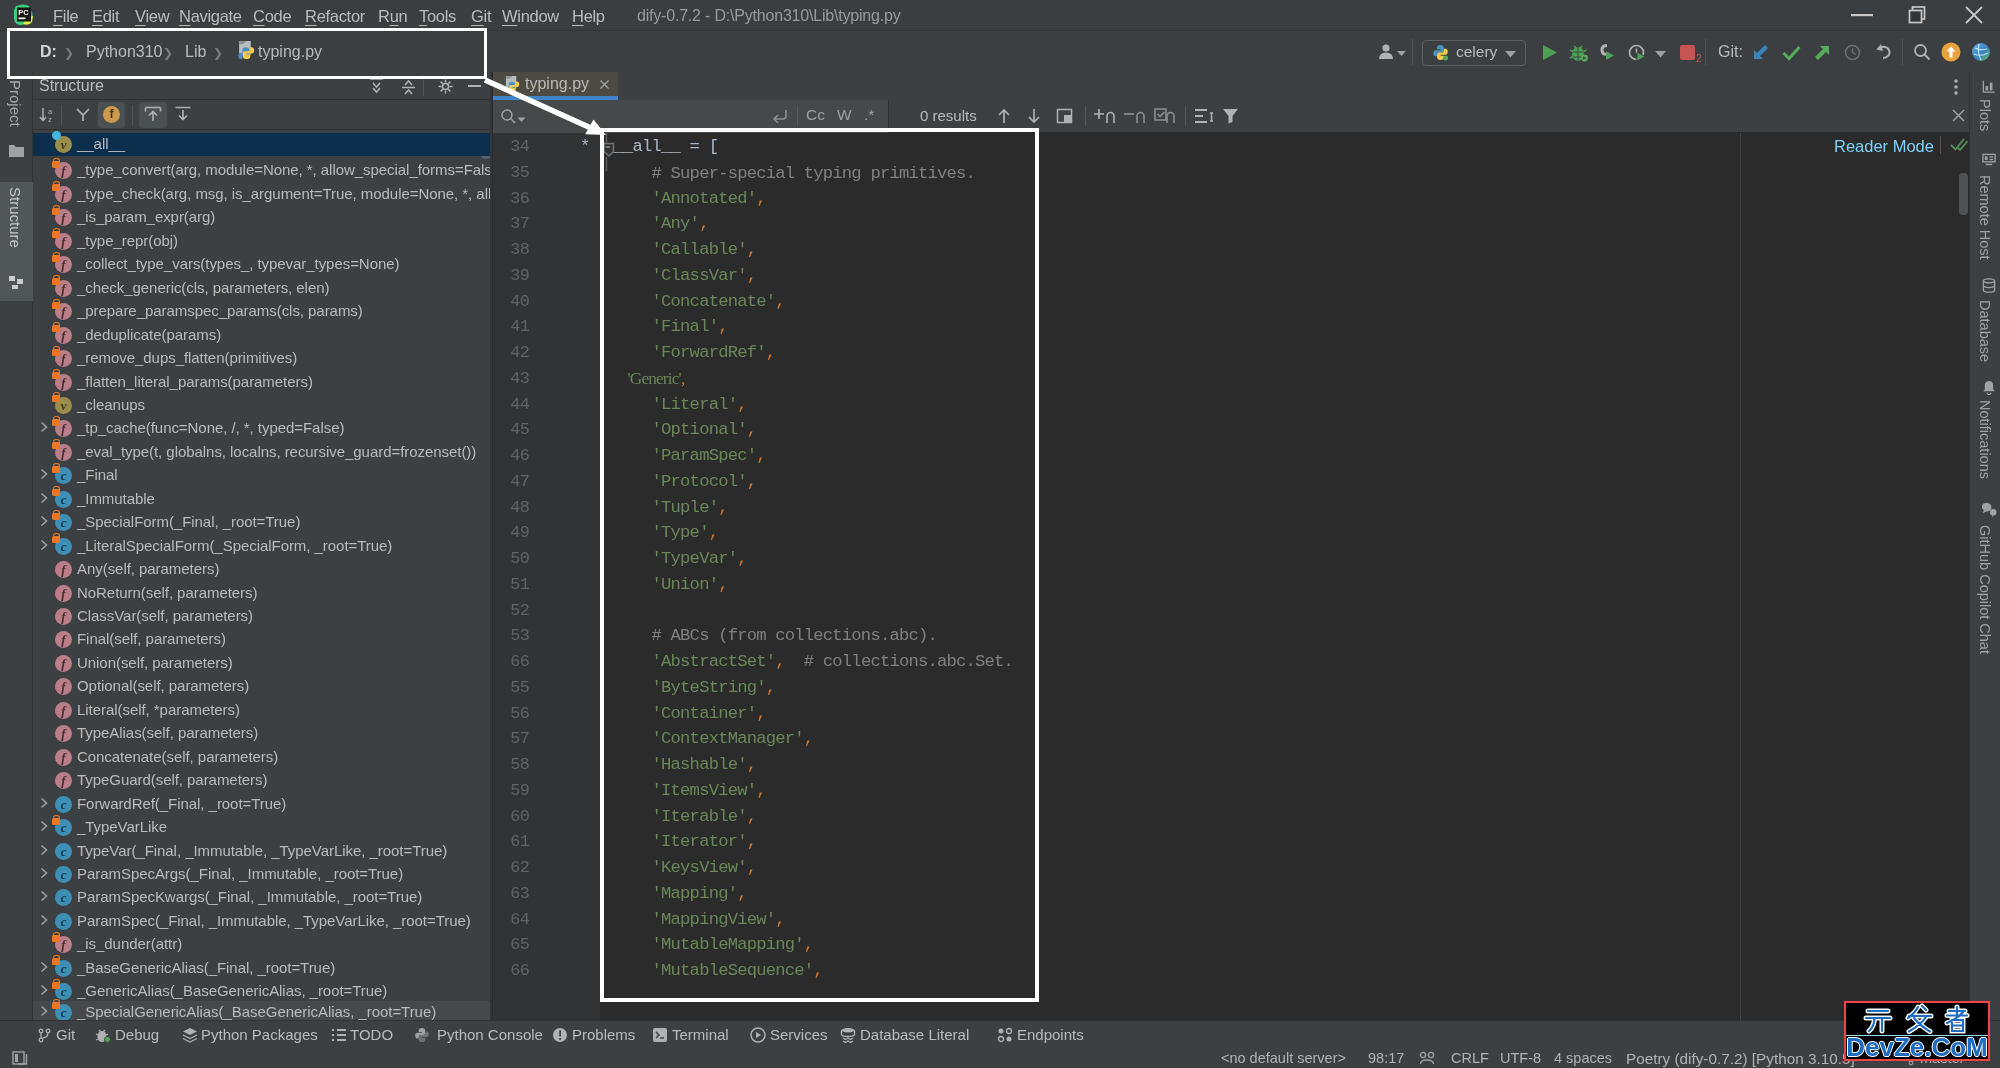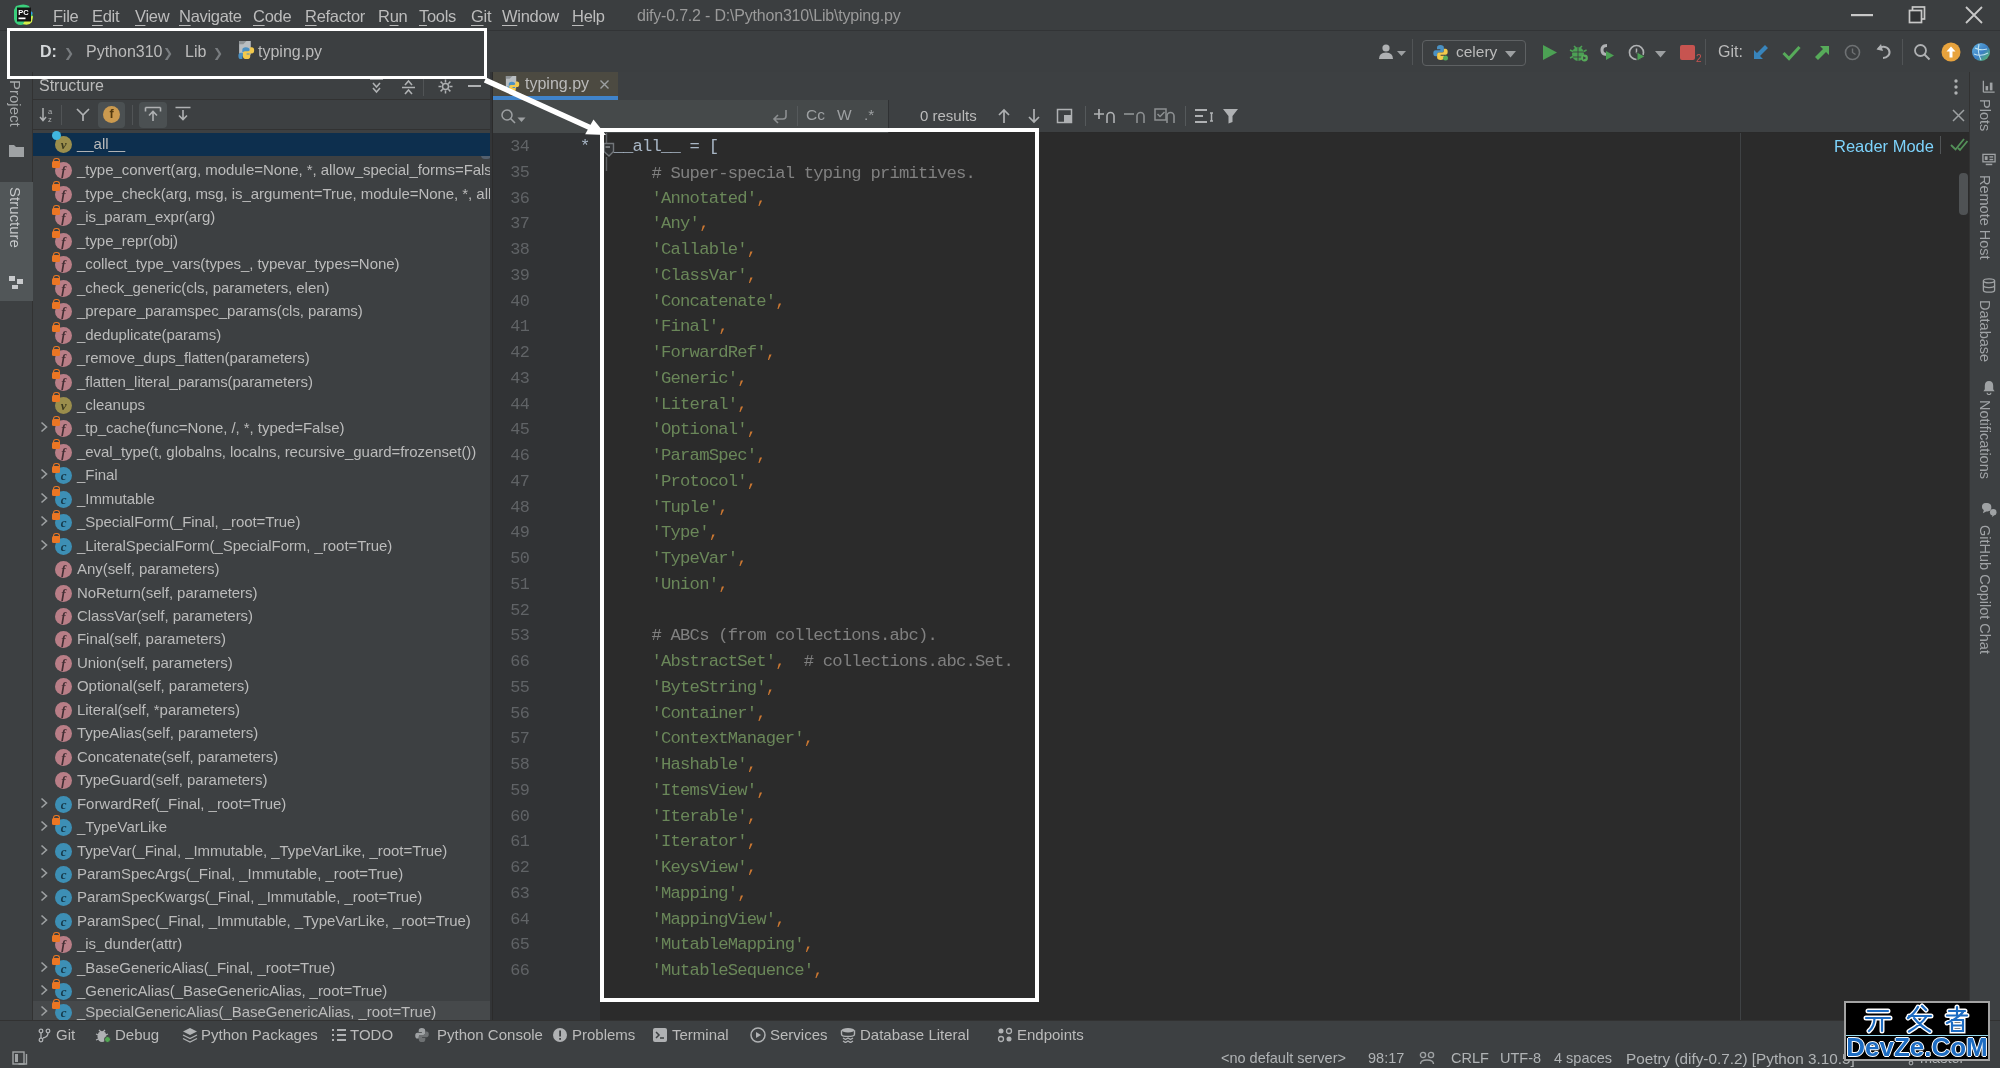--- a/index.html
+++ b/index.html
@@ -54,21 +54,21 @@
 #rightbar { position:absolute; left:1969px; top:72px; width:31px; height:948px; background:#3d4042; border-left:1px solid #323232; }
 .rlabel { writing-mode:vertical-rl; color:#a0a3a6; font-size:14.5px; position:absolute; left:7px; white-space:nowrap; }
 
 #botbar { position:absolute; left:0; top:1020px; width:2000px; height:28px; background:#3d4042; border-top:1px solid #323232; }
 .bitem { position:absolute; top:5px; font-size:15px; color:#bbbbbb; white-space:nowrap; }
 #statusbar { position:absolute; left:0; top:1048px; width:2000px; height:20px; background:#3d4042; }
 .sitem { position:absolute; top:2px; font-size:14.5px; color:#b0b3b5; white-space:nowrap; }
 
 #box1 { position:absolute; left:7px; top:28px; width:480px; height:51px; border:3px solid #ffffff; }
 #box2 { position:absolute; left:600px; top:128px; width:439px; height:874px; border:4.5px solid #ffffff; }
-#wm { position:absolute; left:1844px; top:1001px; width:146px; height:60px; background:#000; border:2px solid #a3a3a3; }
+#wm { position:absolute; left:1844px; top:1001px; width:146px; height:60px; background:#000; border:2px solid #ef4444; }
 .icn { position:absolute; }
 </style>
 </head>
 <body>
 
 <div id="titlebar">
 <svg class="icn" style="left:13px;top:4px;" width="22" height="23" viewBox="0 0 22 23">
 <path d="M3 2 Q11 -1 16 2 L19 9 Q21 15 17 19 L8 21 Q2 21 1 15 L1 6 Z" fill="#3bcf7c"></path>
 <path d="M10 20 Q16 22 19 18 L20 12 L14 13 Z" fill="#d6ef4a"></path>
 <path d="M16 6 l4 3 l-3 3 z" fill="#2e9bf0"></path>
@@ -284,21 +284,21 @@
 <div class="trow" style="top:170.20px;">
         <span class="tic f">f<span class="lock"></span></span>
         <span class="tlabel">_prepare_paramspec_params(cls, params)</span>
       </div>
 <div class="trow" style="top:193.60px;">
         <span class="tic f">f<span class="lock"></span></span>
         <span class="tlabel">_deduplicate(params)</span>
       </div>
 <div class="trow" style="top:217.00px;">
         <span class="tic f">f<span class="lock"></span></span>
-        <span class="tlabel">_remove_dups_flatten(parameters)</span>
+        <span class="tlabel">_remove_dups_flatten(primitives)</span>
       </div>
 <div class="trow" style="top:240.50px;">
         <span class="tic f">f<span class="lock"></span></span>
         <span class="tlabel">_flatten_literal_params(parameters)</span>
       </div>
 <div class="trow" style="top:263.90px;">
         <span class="tic v">v<span class="lock"></span></span>
         <span class="tlabel">_cleanups</span>
       </div>
 <div class="trow" style="top:287.40px;">
@@ -592,21 +592,21 @@
 <div id="marginline"></div>
 <div class="cline" style="top:4.00px;">__all__ = [</div>
 <div class="cline" style="top:31px;">    <span class="cm"># Super-special typing primitives.</span></div>
 <div class="cline" style="top:55.50px;">    <span class="s">'Annotated'</span><span class="o">,</span></div>
 <div class="cline" style="top:81.25px;">    <span class="s">'Any'</span><span class="o">,</span></div>
 <div class="cline" style="top:107.00px;">    <span class="s">'Callable'</span><span class="o">,</span></div>
 <div class="cline" style="top:132.75px;">    <span class="s">'ClassVar'</span><span class="o">,</span></div>
 <div class="cline" style="top:158.50px;">    <span class="s">'Concatenate'</span><span class="o">,</span></div>
 <div class="cline" style="top:184.25px;">    <span class="s">'Final'</span><span class="o">,</span></div>
 <div class="cline" style="top:210.00px;">    <span class="s">'ForwardRef'</span><span class="o">,</span></div>
-<div class="cline" style="top:235.75px;">    <span class="s">'Generic'</span><span class="o">,</span></div>
+<div class="cline" style="top:235.75px;font-family:Liberation Serif, serif;">    <span class="s">'Generic'</span><span class="o">,</span></div>
 <div class="cline" style="top:261.50px;">    <span class="s">'Literal'</span><span class="o">,</span></div>
 <div class="cline" style="top:287.25px;">    <span class="s">'Optional'</span><span class="o">,</span></div>
 <div class="cline" style="top:313.00px;">    <span class="s">'ParamSpec'</span><span class="o">,</span></div>
 <div class="cline" style="top:338.75px;">    <span class="s">'Protocol'</span><span class="o">,</span></div>
 <div class="cline" style="top:364.50px;">    <span class="s">'Tuple'</span><span class="o">,</span></div>
 <div class="cline" style="top:390.25px;">    <span class="s">'Type'</span><span class="o">,</span></div>
 <div class="cline" style="top:416.00px;">    <span class="s">'TypeVar'</span><span class="o">,</span></div>
 <div class="cline" style="top:441.75px;">    <span class="s">'Union'</span><span class="o">,</span></div>
 <div class="cline" style="top:493.25px;">    <span class="cm"># ABCs (from collections.abc).</span></div>
 <div class="cline" style="top:519.00px;">    <span class="s">'AbstractSet'</span><span class="o">,</span>  <span class="cm"># collections.abc.Set.</span></div>

